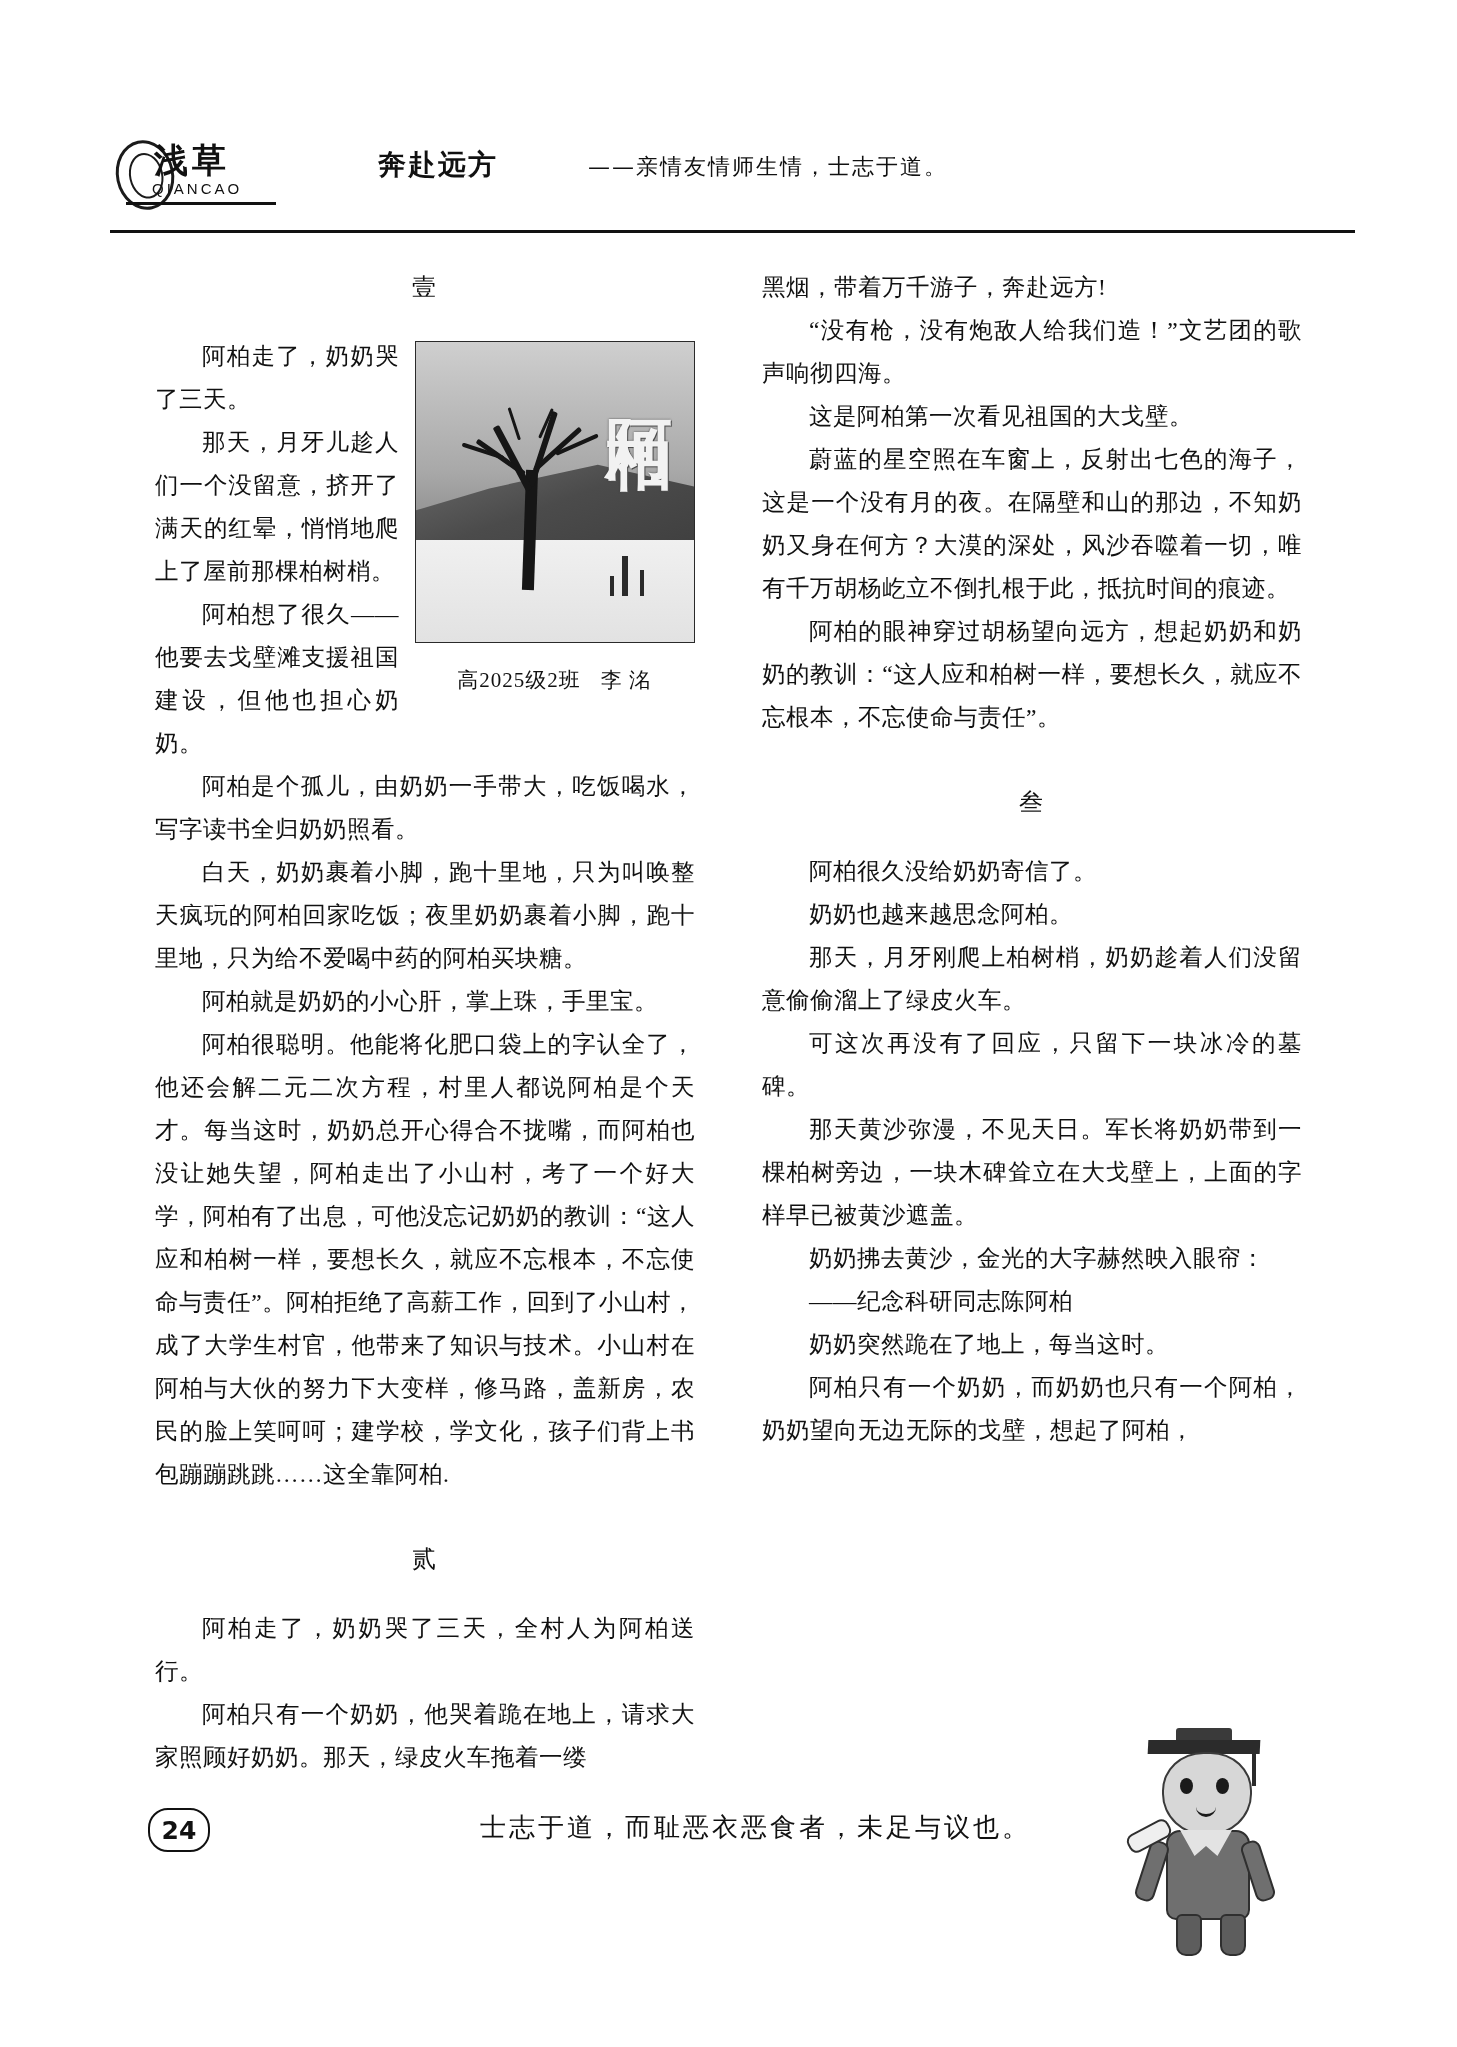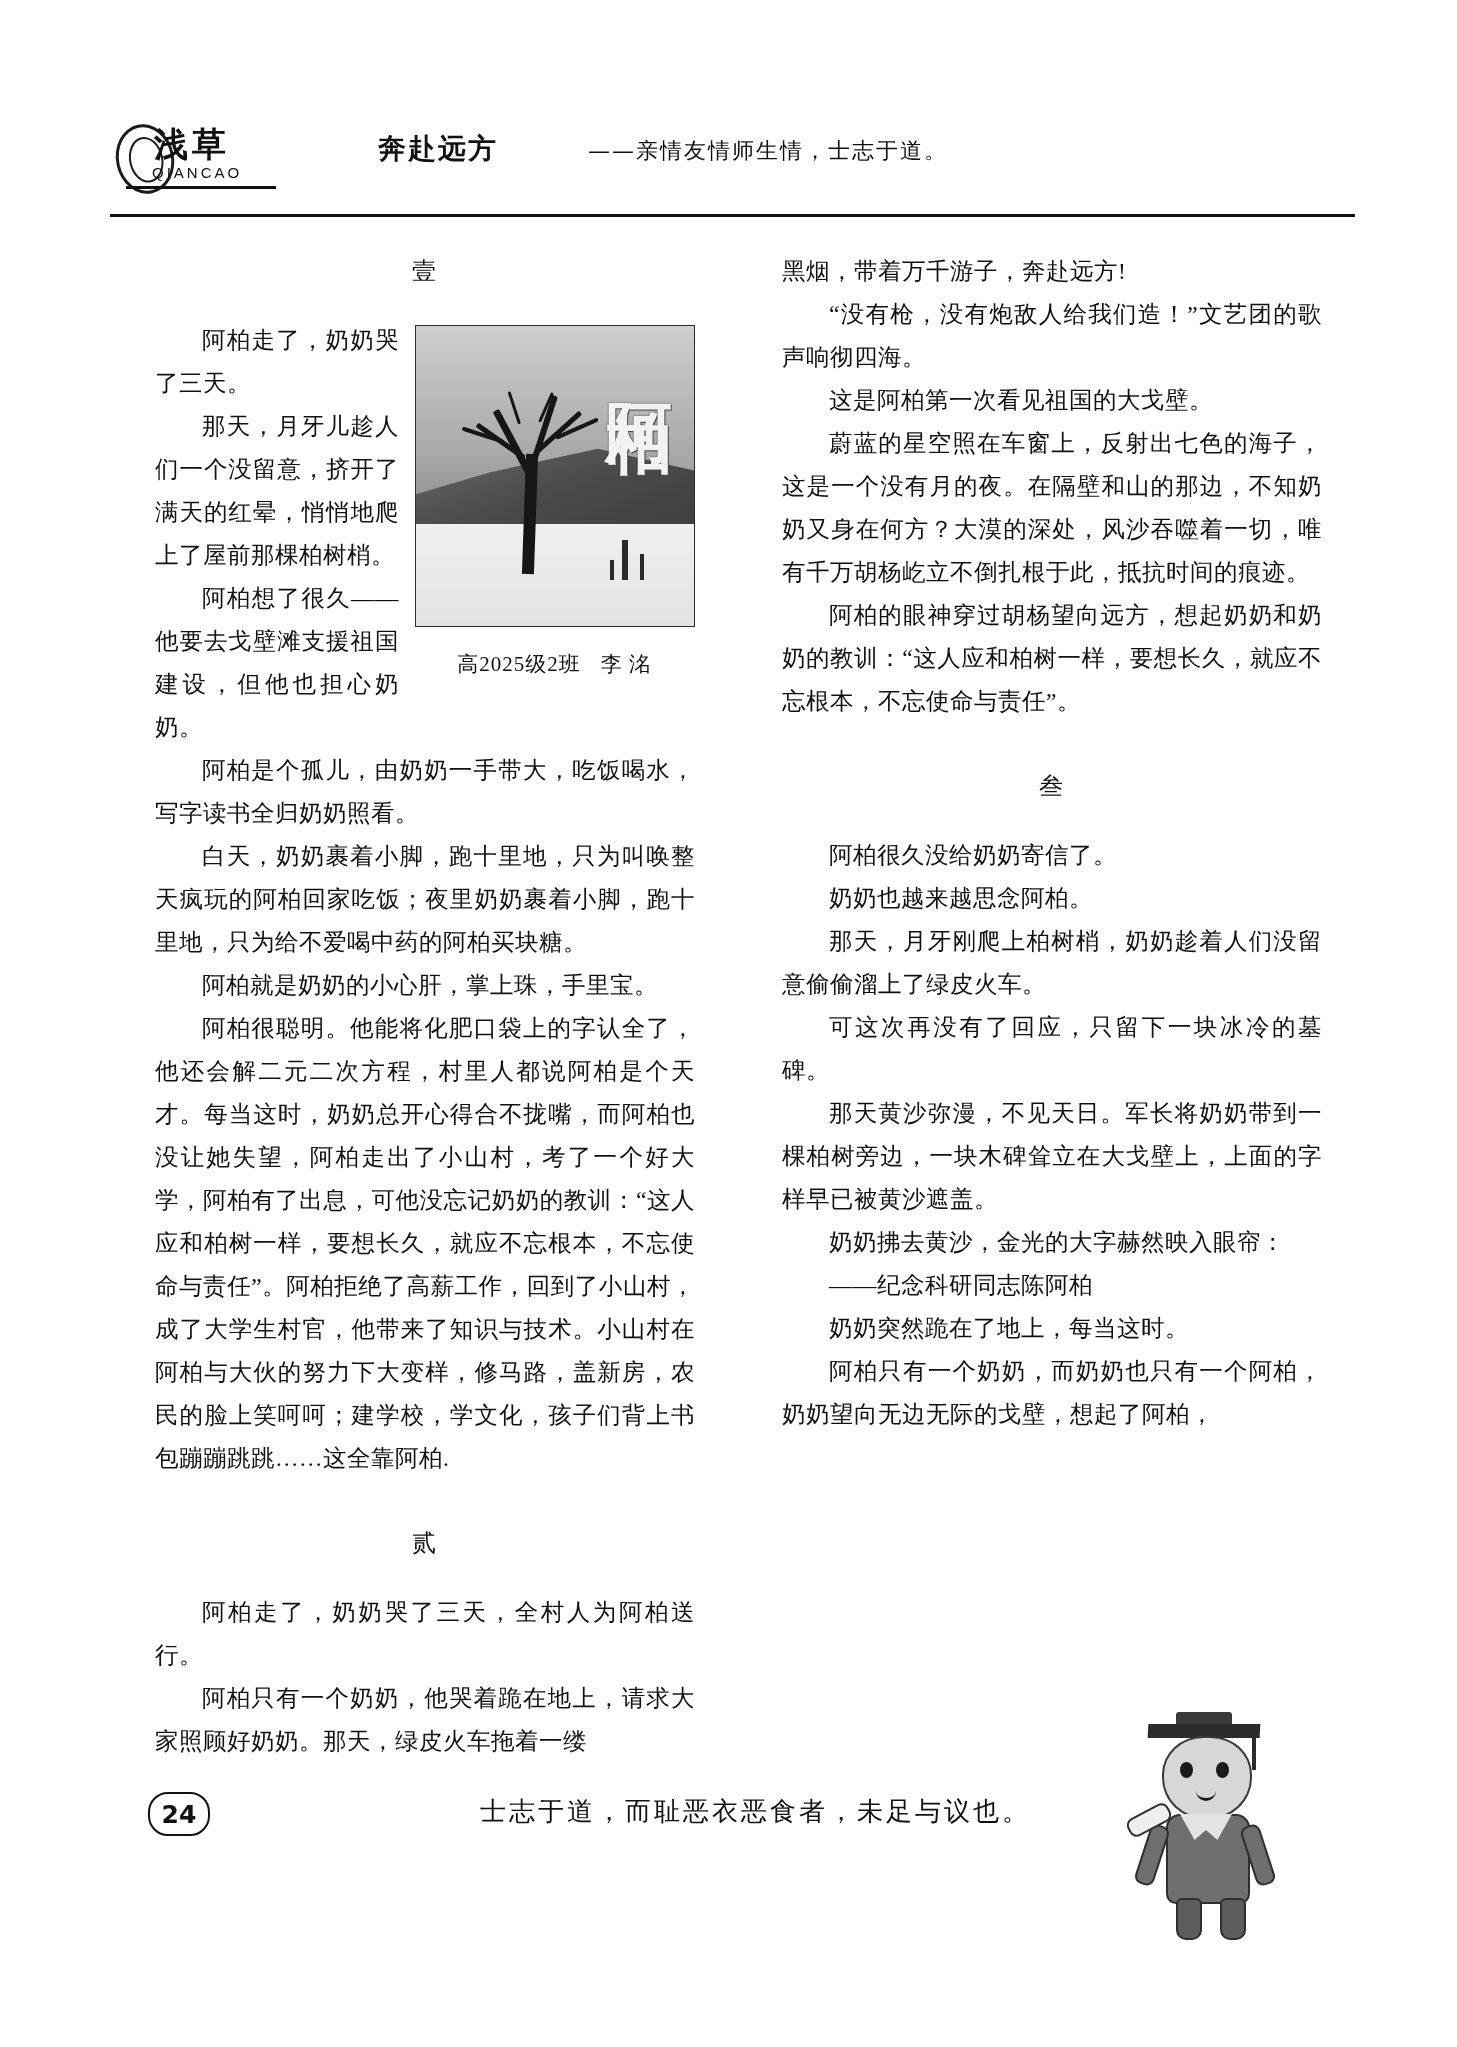--- a/index.html
+++ b/index.html
@@ -10,21 +10,21 @@
   body {
     width: 1457px;
     height: 2047px;
     font-family: "Liberation Serif", serif;
     color: #111;
     position: relative;
     overflow: hidden;
   }
   .page {
     position: absolute;
-    left: 0; top: 0;
+    left: 0; top: 16px;
     width: 1457px;
     height: 1668px;
   }
 
   
   .header {
     position: absolute;
     left: 110px;
     top: 120px;
     width: 1245px;
@@ -114,21 +114,21 @@
   .col {
     position: absolute;
     top: 250px;
     width: 540px;
     font-size: 23.5px;
     line-height: 43px;
     text-align: justify;
     letter-spacing: 0.5px;
   }
   .col-left { left: 155px; }
-  .col-right { left: 762px; margin-left: 20px; }
+  .col-right { left: 762px; }
 
   .sec-num {
     text-align: center;
     font-size: 24px;
     margin: 0 0 26px 0;
     letter-spacing: 2px;
   }
   .sec-num.spaced { margin-top: 42px; }
 
   p.para {

